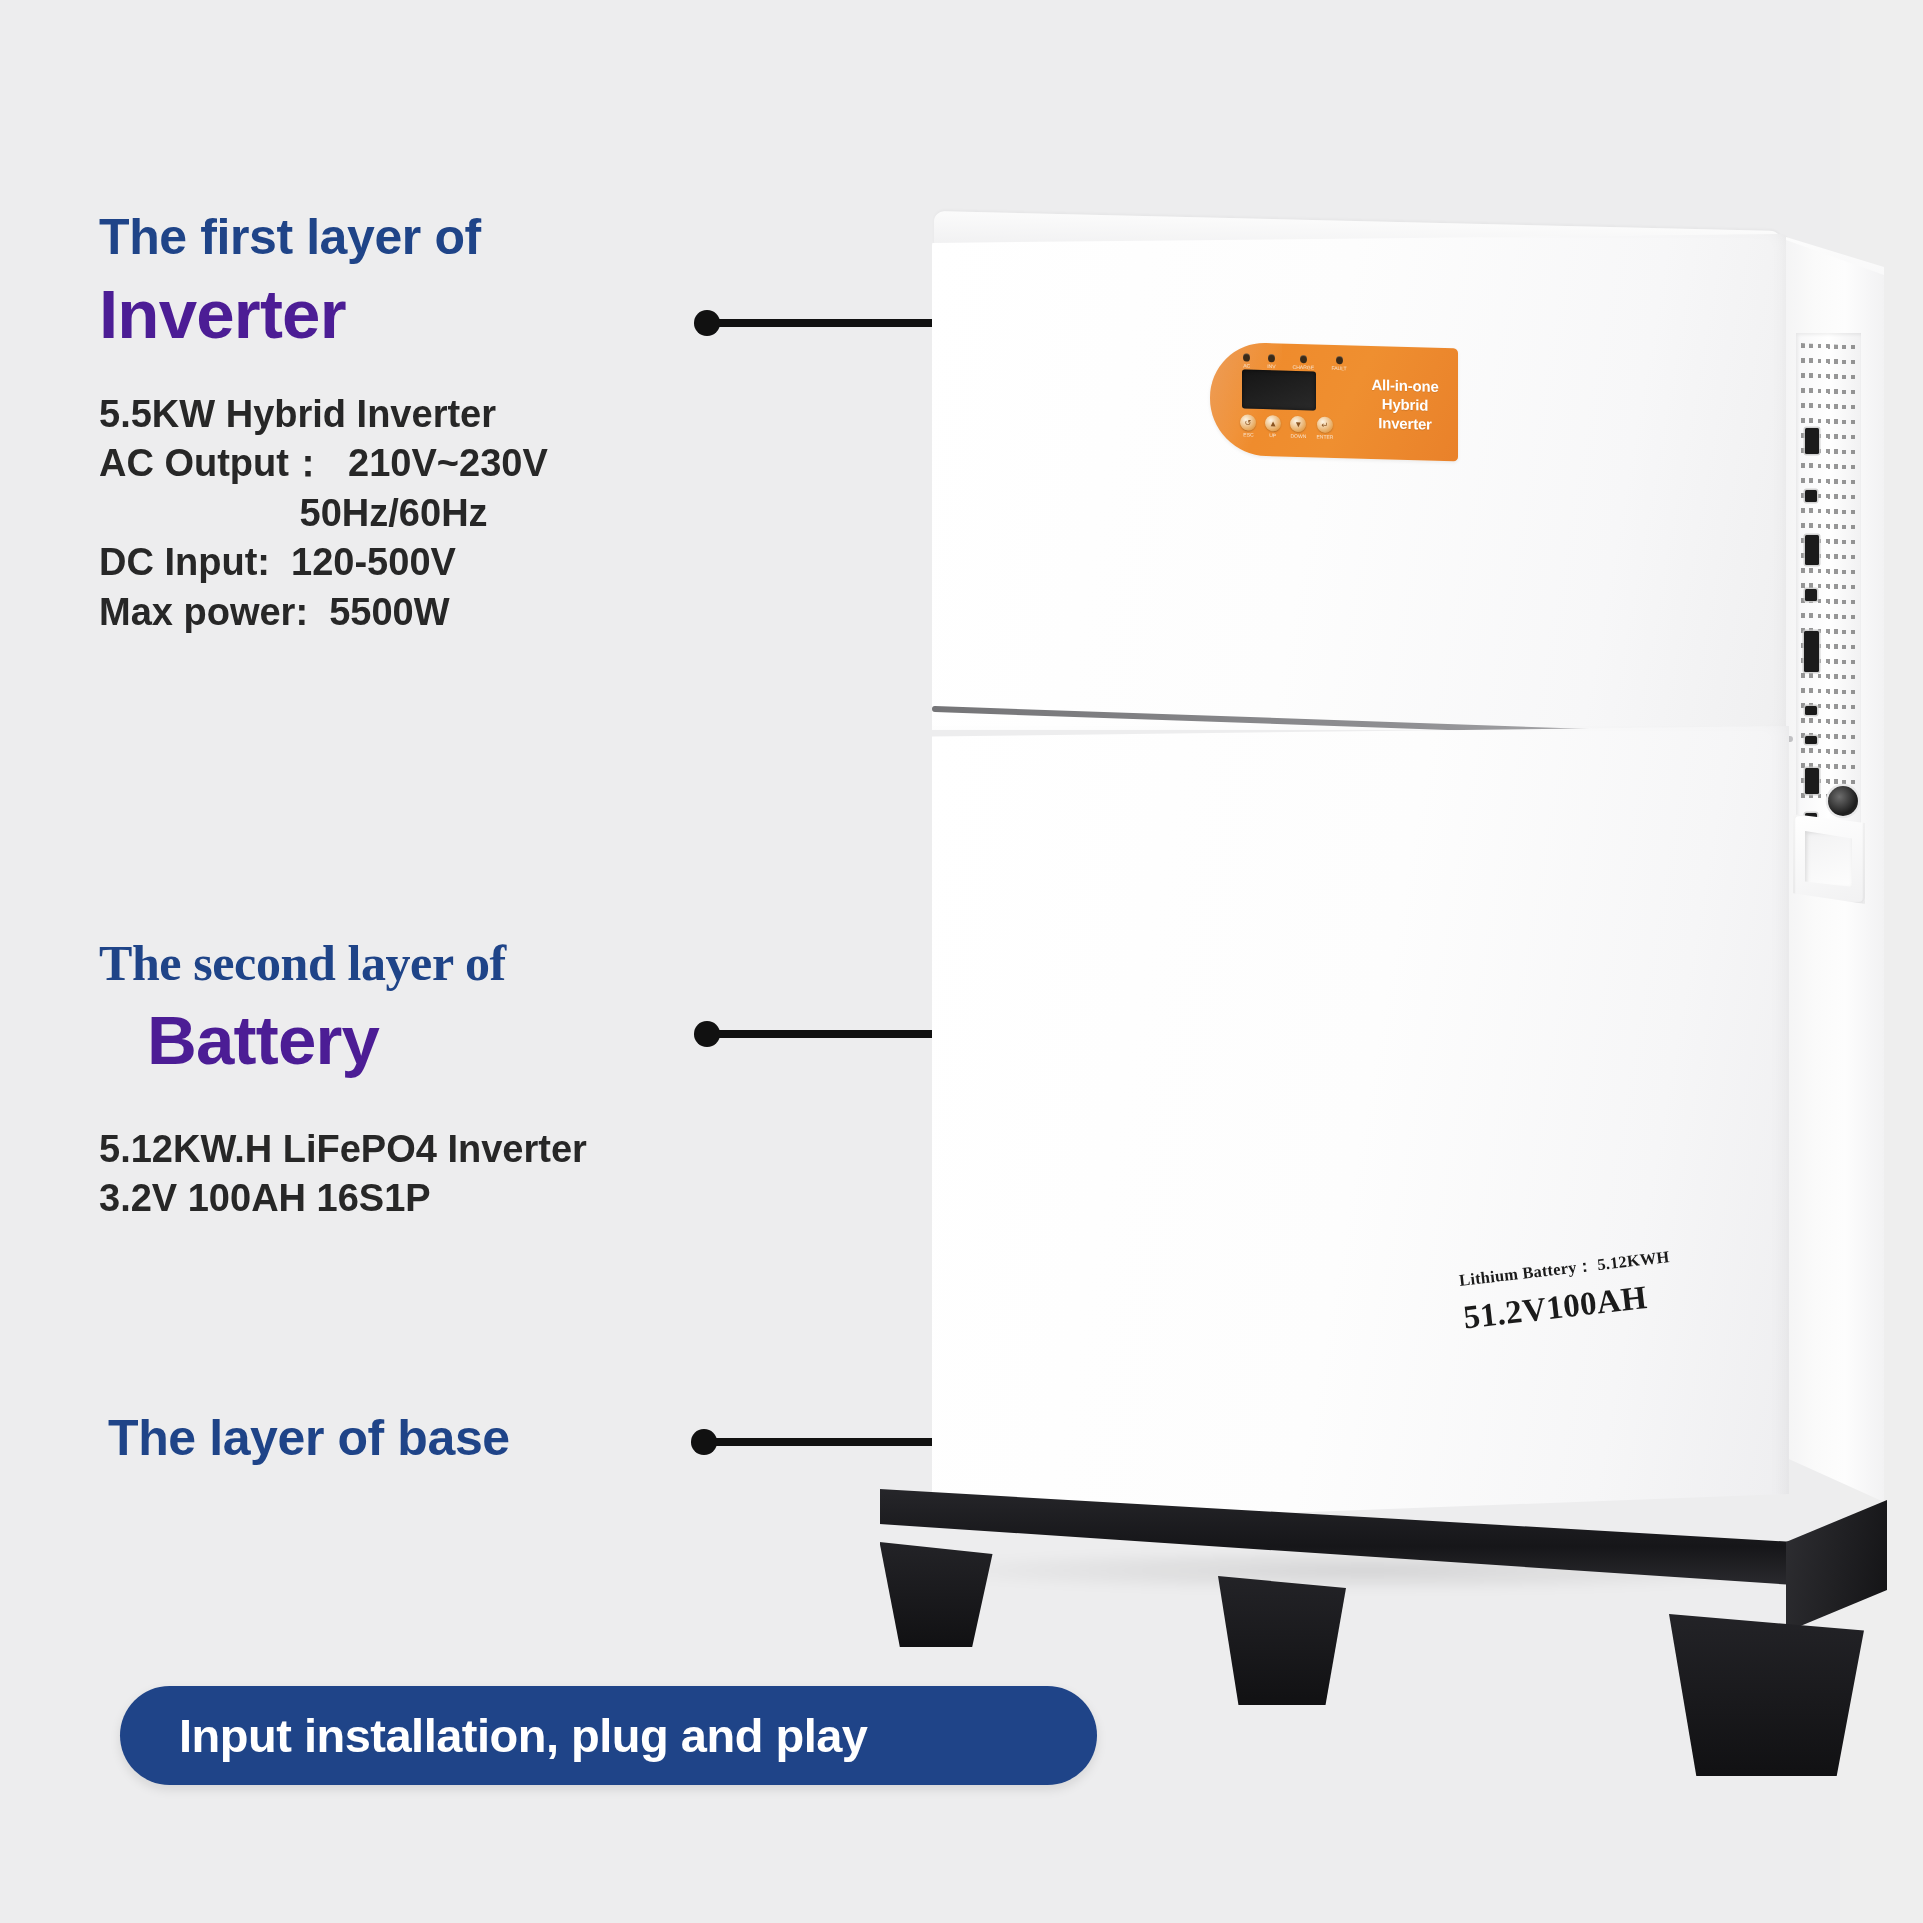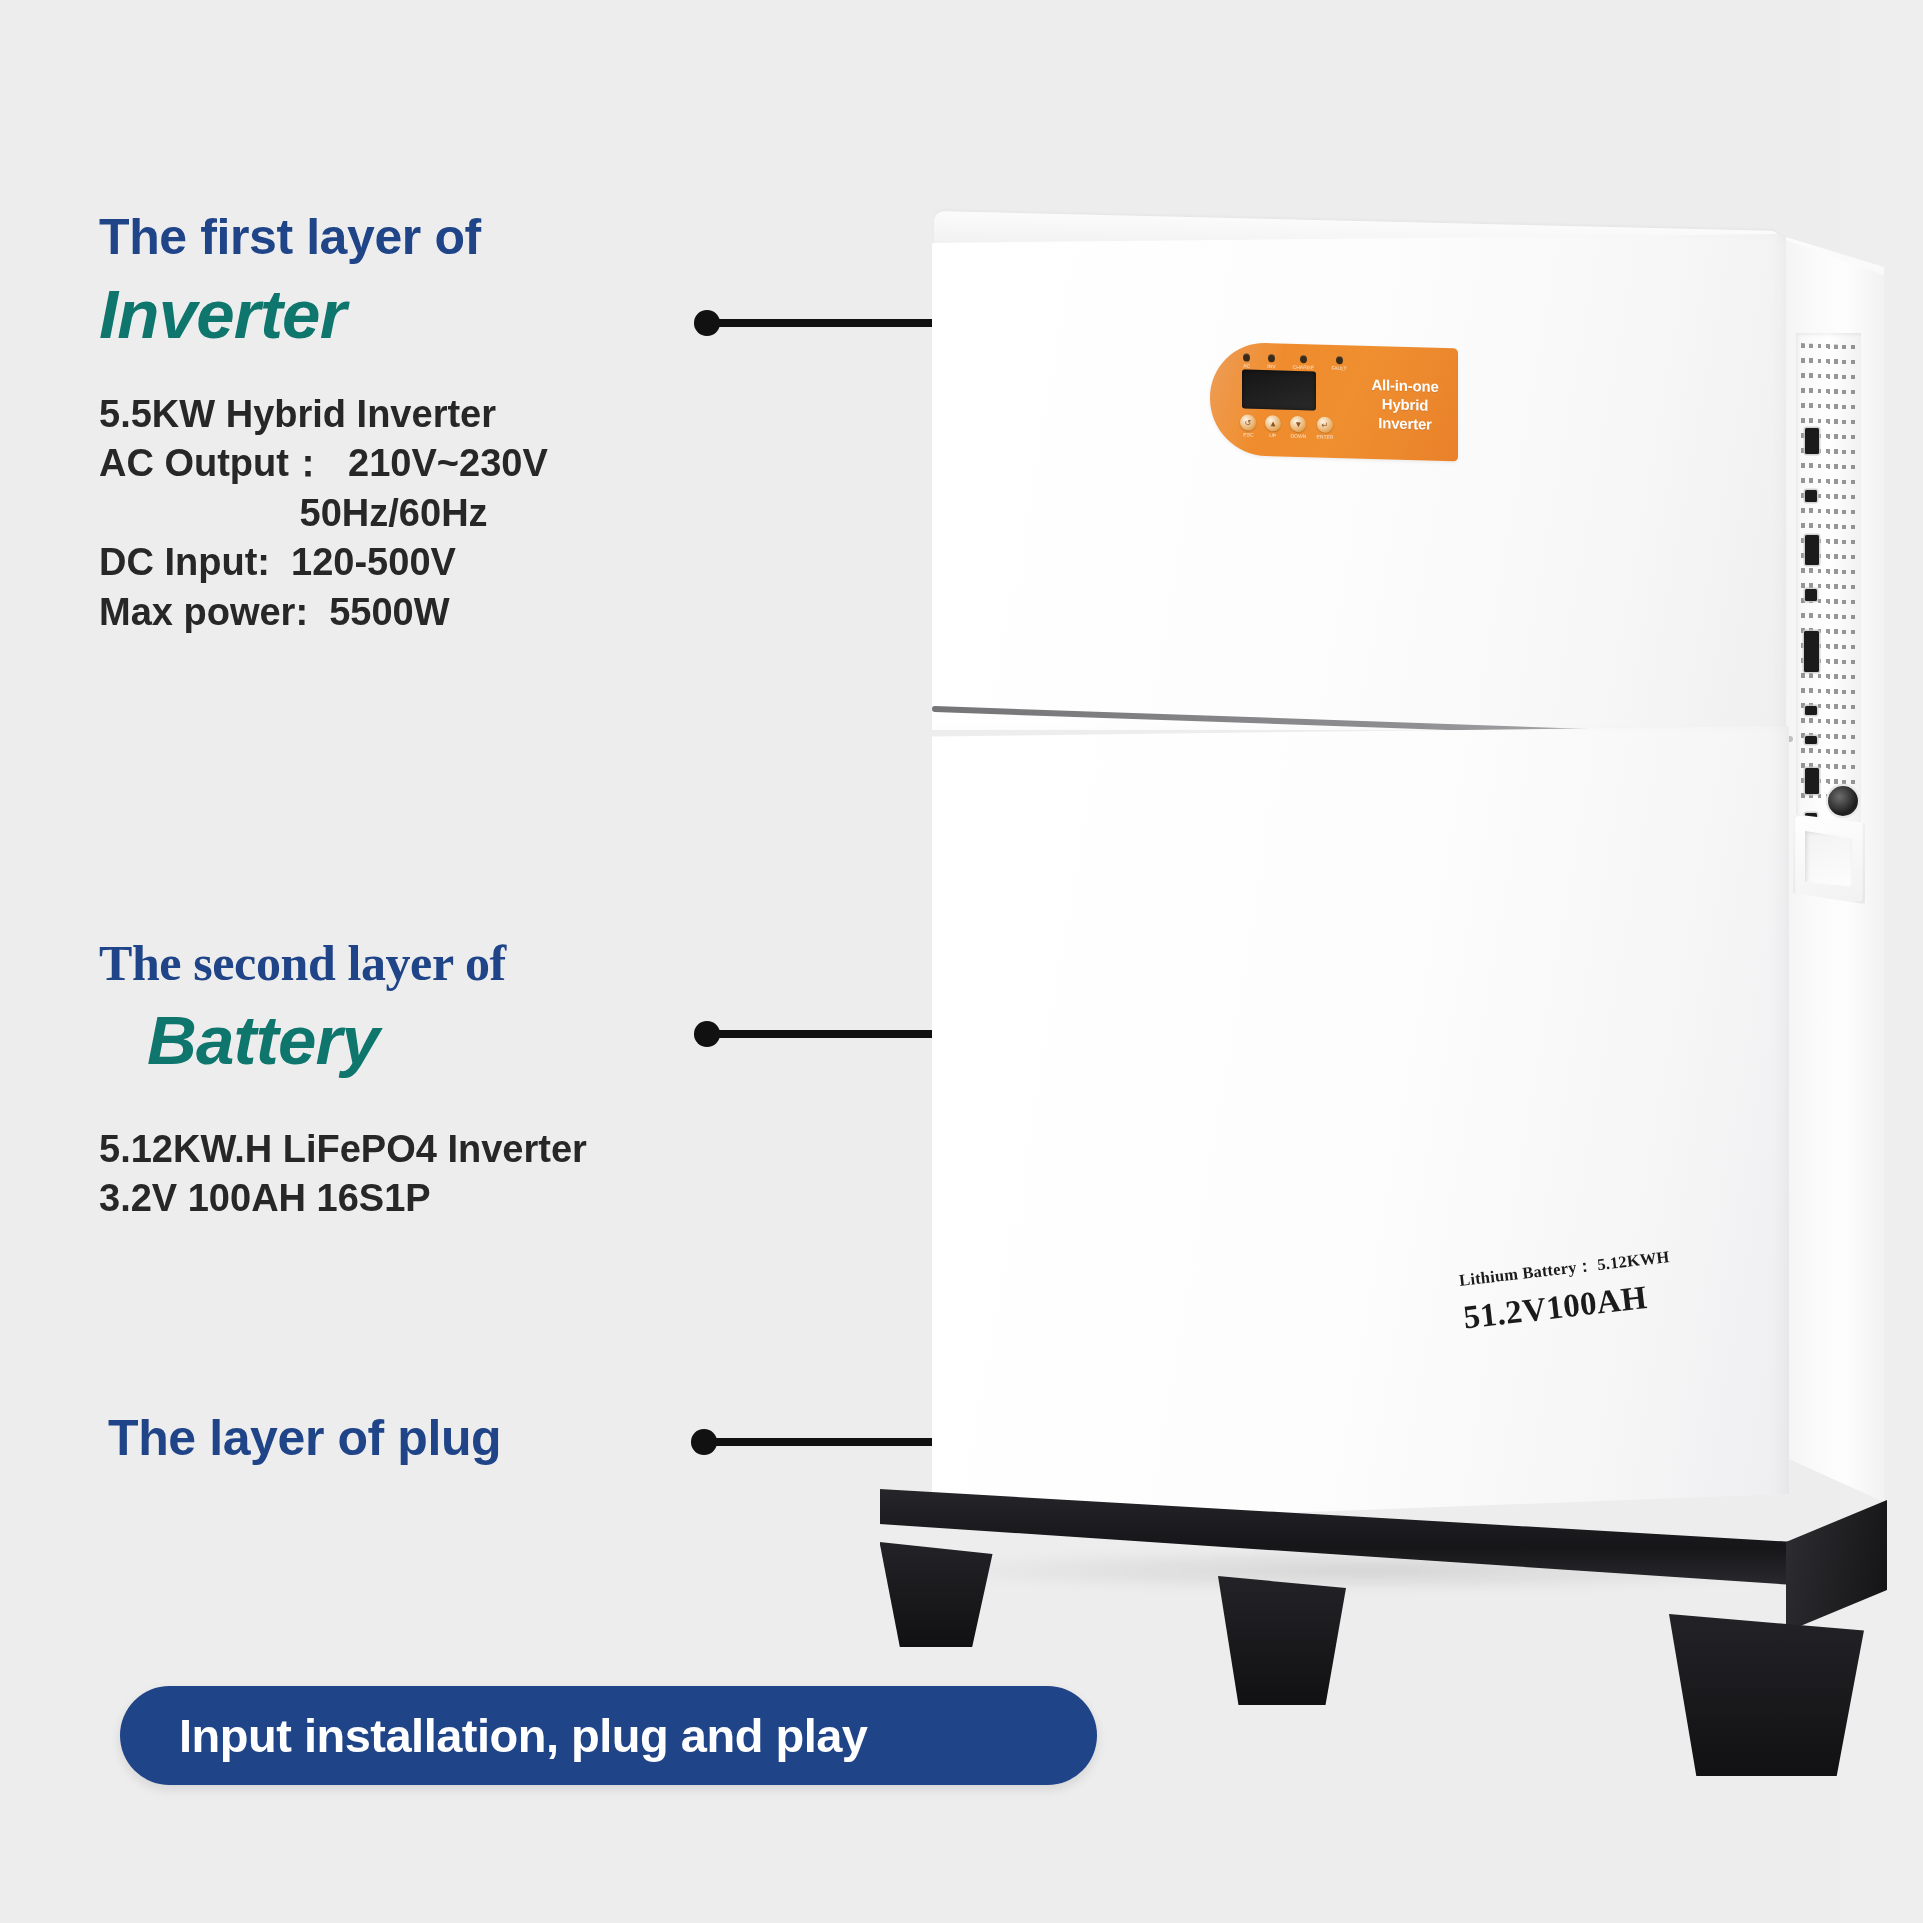--- a/index.html
+++ b/index.html
@@ -17,25 +17,24 @@
 
   .kicker{
     font-weight:bold;
     color:#1f4488;
     letter-spacing:-0.4px;
     white-space:nowrap;
     line-height:1.0;
   }
   .bigword{
     font-weight:bold;
-    color:#0f766e;
+    color:#4c1d95;
     letter-spacing:-0.8px;
     white-space:nowrap;
     line-height:1.0;
-    font-style:italic;
   }
   .specs{
     color:#272727;
     font-weight:bold;
     line-height:1.30;
     white-space:pre;
   }
 
   
   #block-inverter{left:99px;top:212px;}
@@ -269,21 +268,21 @@
     <div class="kicker">The second layer of</div>
     <div class="bigword">Battery</div>
     <div class="specs">5.12KW.H LiFePO4 Inverter
 3.2V 100AH 16S1P</div>
   </div>
 
   <div class="leader-dot" style="left:694px;top:1021px;"></div>
   <div class="leader" style="left:711px;top:1030px;width:225px;"></div>
 
   <div class="callout" id="block-base">
-    <div class="kicker">The layer of plug</div>
+    <div class="kicker">The layer of base</div>
   </div>
 
   <div class="leader-dot" style="left:691px;top:1429px;"></div>
   <div class="leader" style="left:708px;top:1438px;width:237px;"></div>
 
   <div class="soft-shadow"></div>
 
   <div id="product">
 
     <div class="top-face"></div>

